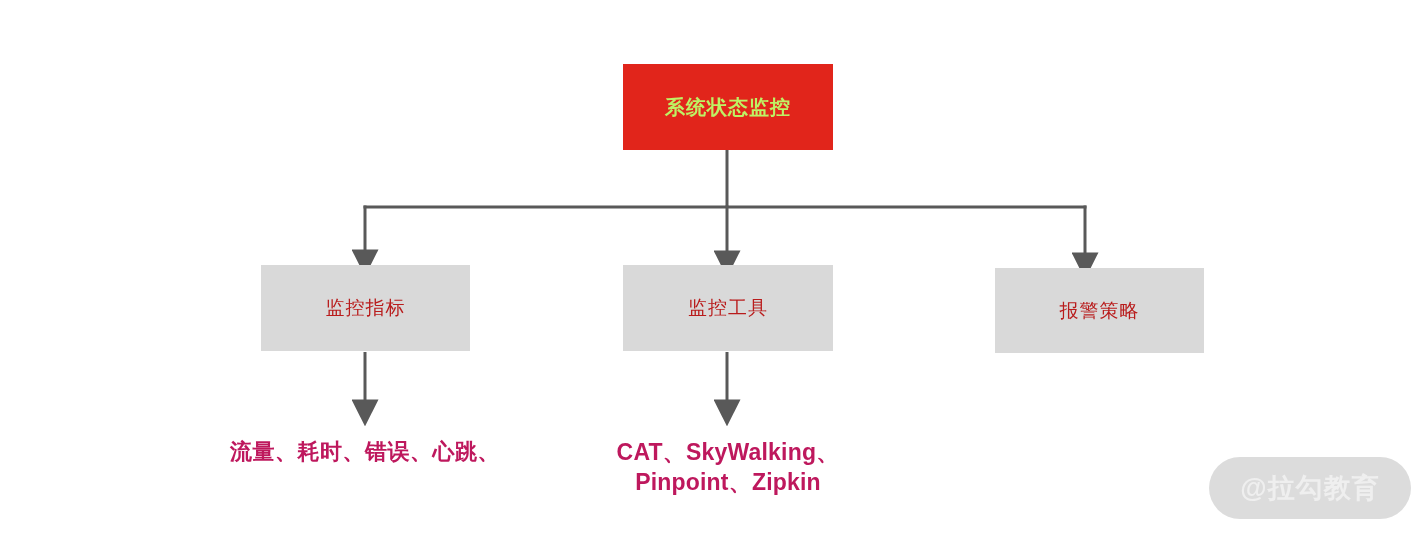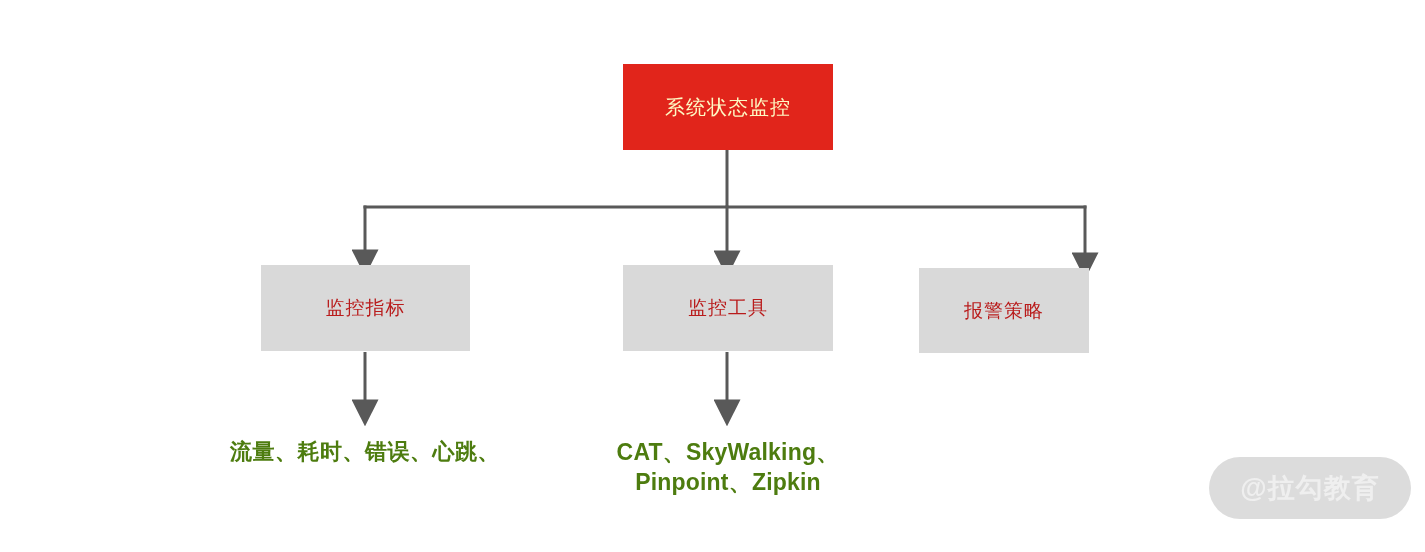--- a/index.html
+++ b/index.html
@@ -34,41 +34,41 @@
     text-align: center;
     box-sizing: border-box;
   }
 
   .node-root {
     left: 623px;
     top: 64px;
     width: 210px;
     height: 86px;
     background: #e1251b;
-    color: #fef9c3;
+    color: #bef264;
     font-size: 20px;
-    font-weight: normal;
+    font-weight: bold;
     letter-spacing: 1px;
   }
 
   .node-branch {
     background: #d9d9d9;
     color: #b91c1c;
     font-size: 19px;
     font-weight: normal;
     letter-spacing: 1px;
   }
   .branch-1 { left: 261px; top: 265px; width: 209px; height: 86px; }
   .branch-2 { left: 623px; top: 265px; width: 210px; height: 86px; }
-  .branch-3 { left: 919px; top: 268px; width: 170px; height: 85px; }
+  .branch-3 { left: 995px; top: 268px; width: 209px; height: 85px; }
 
   .leaf {
     position: absolute;
     text-align: center;
-    color: #4d7c0f;
+    color: #be185d;
     line-height: 1.32;
   }
   .leaf-cjk {
     left: 185px;
     top: 437px;
     width: 360px;
     font-size: 22px;
     font-weight: bold;
     letter-spacing: 0.5px;
   }

